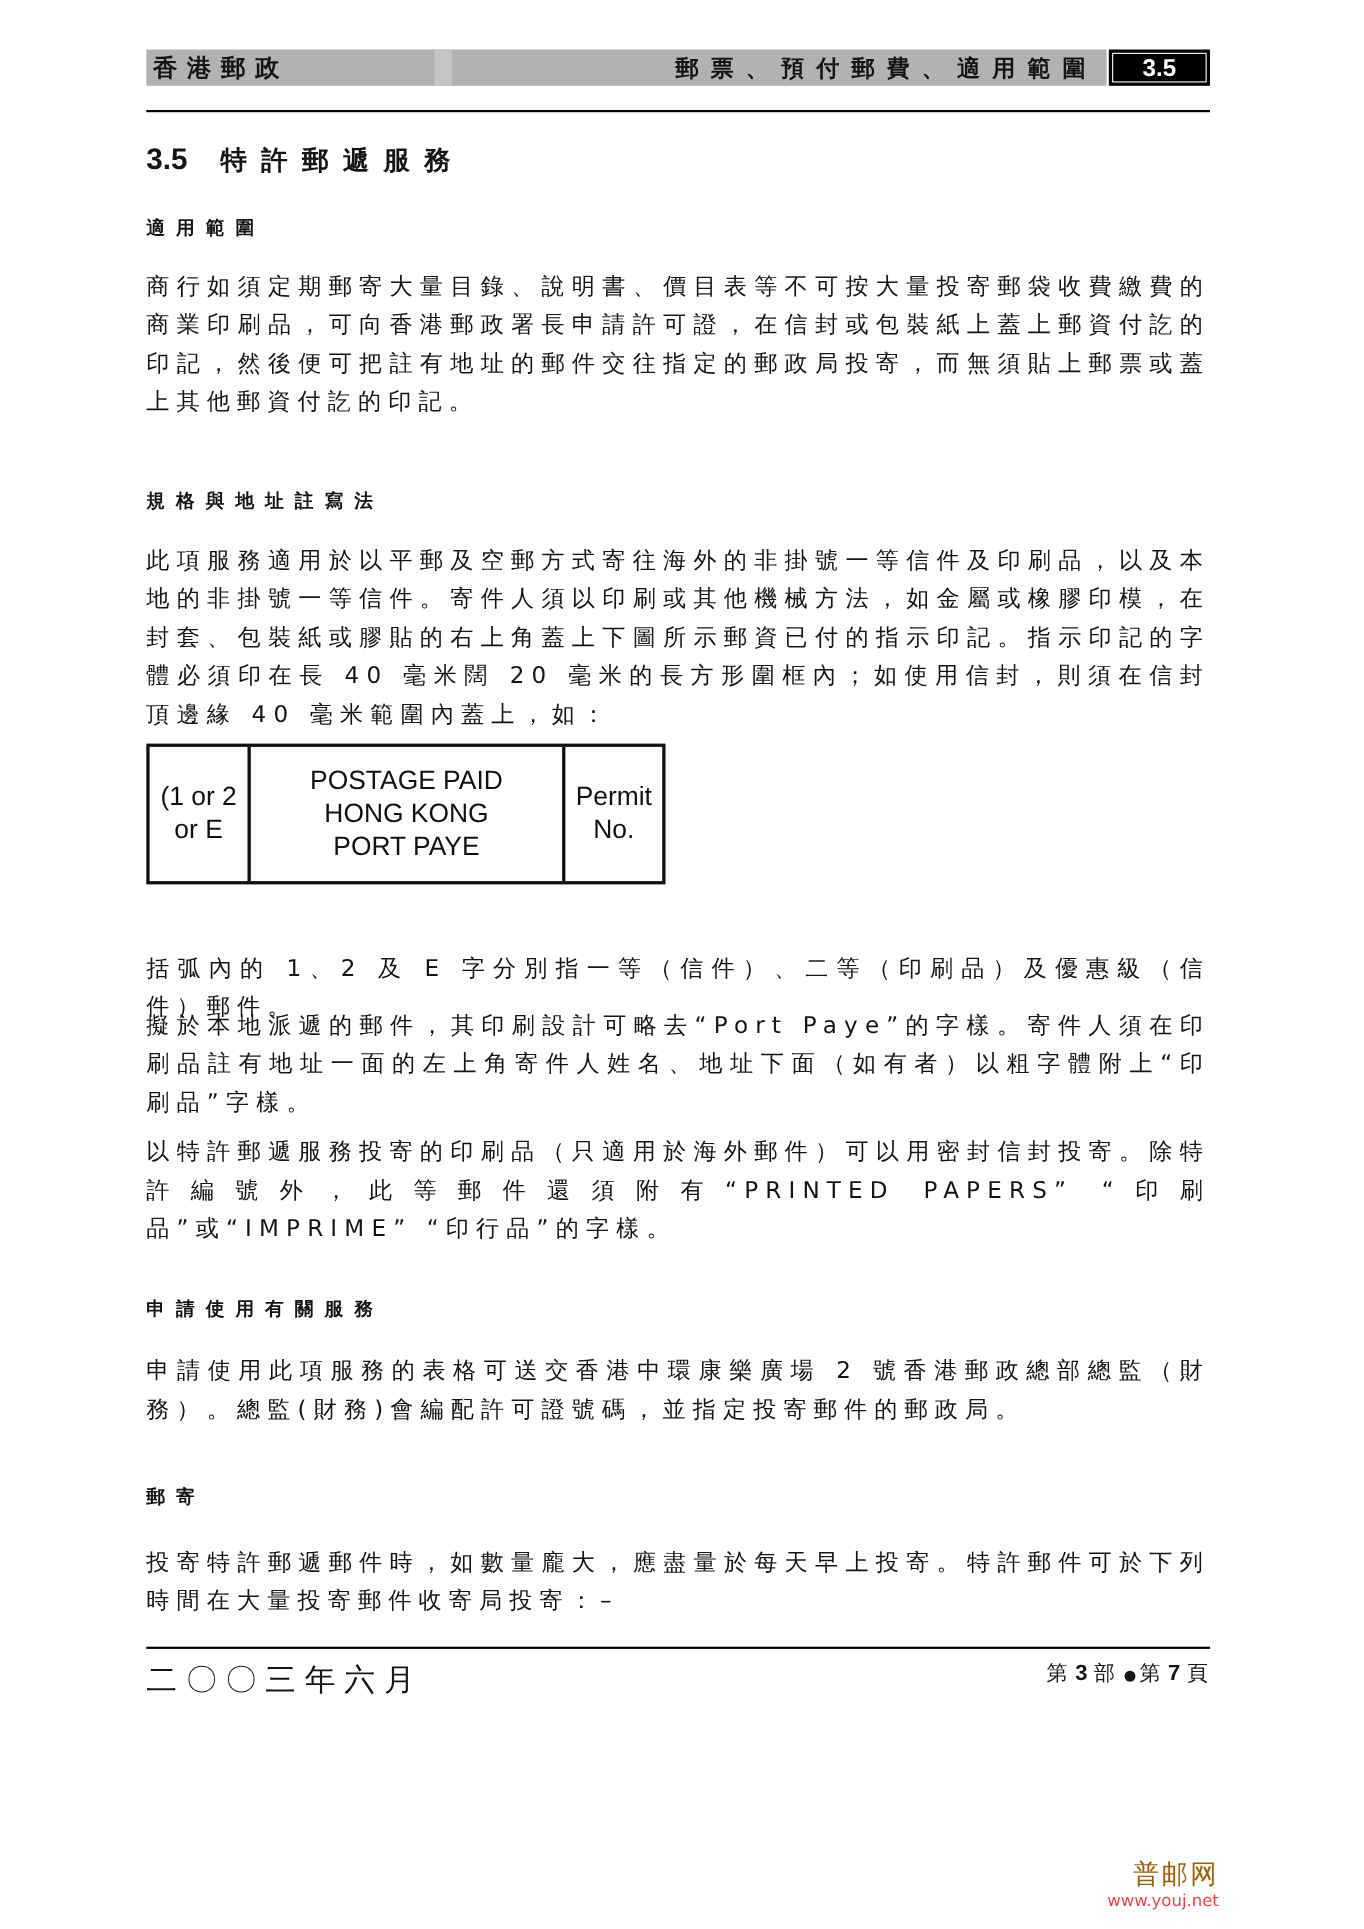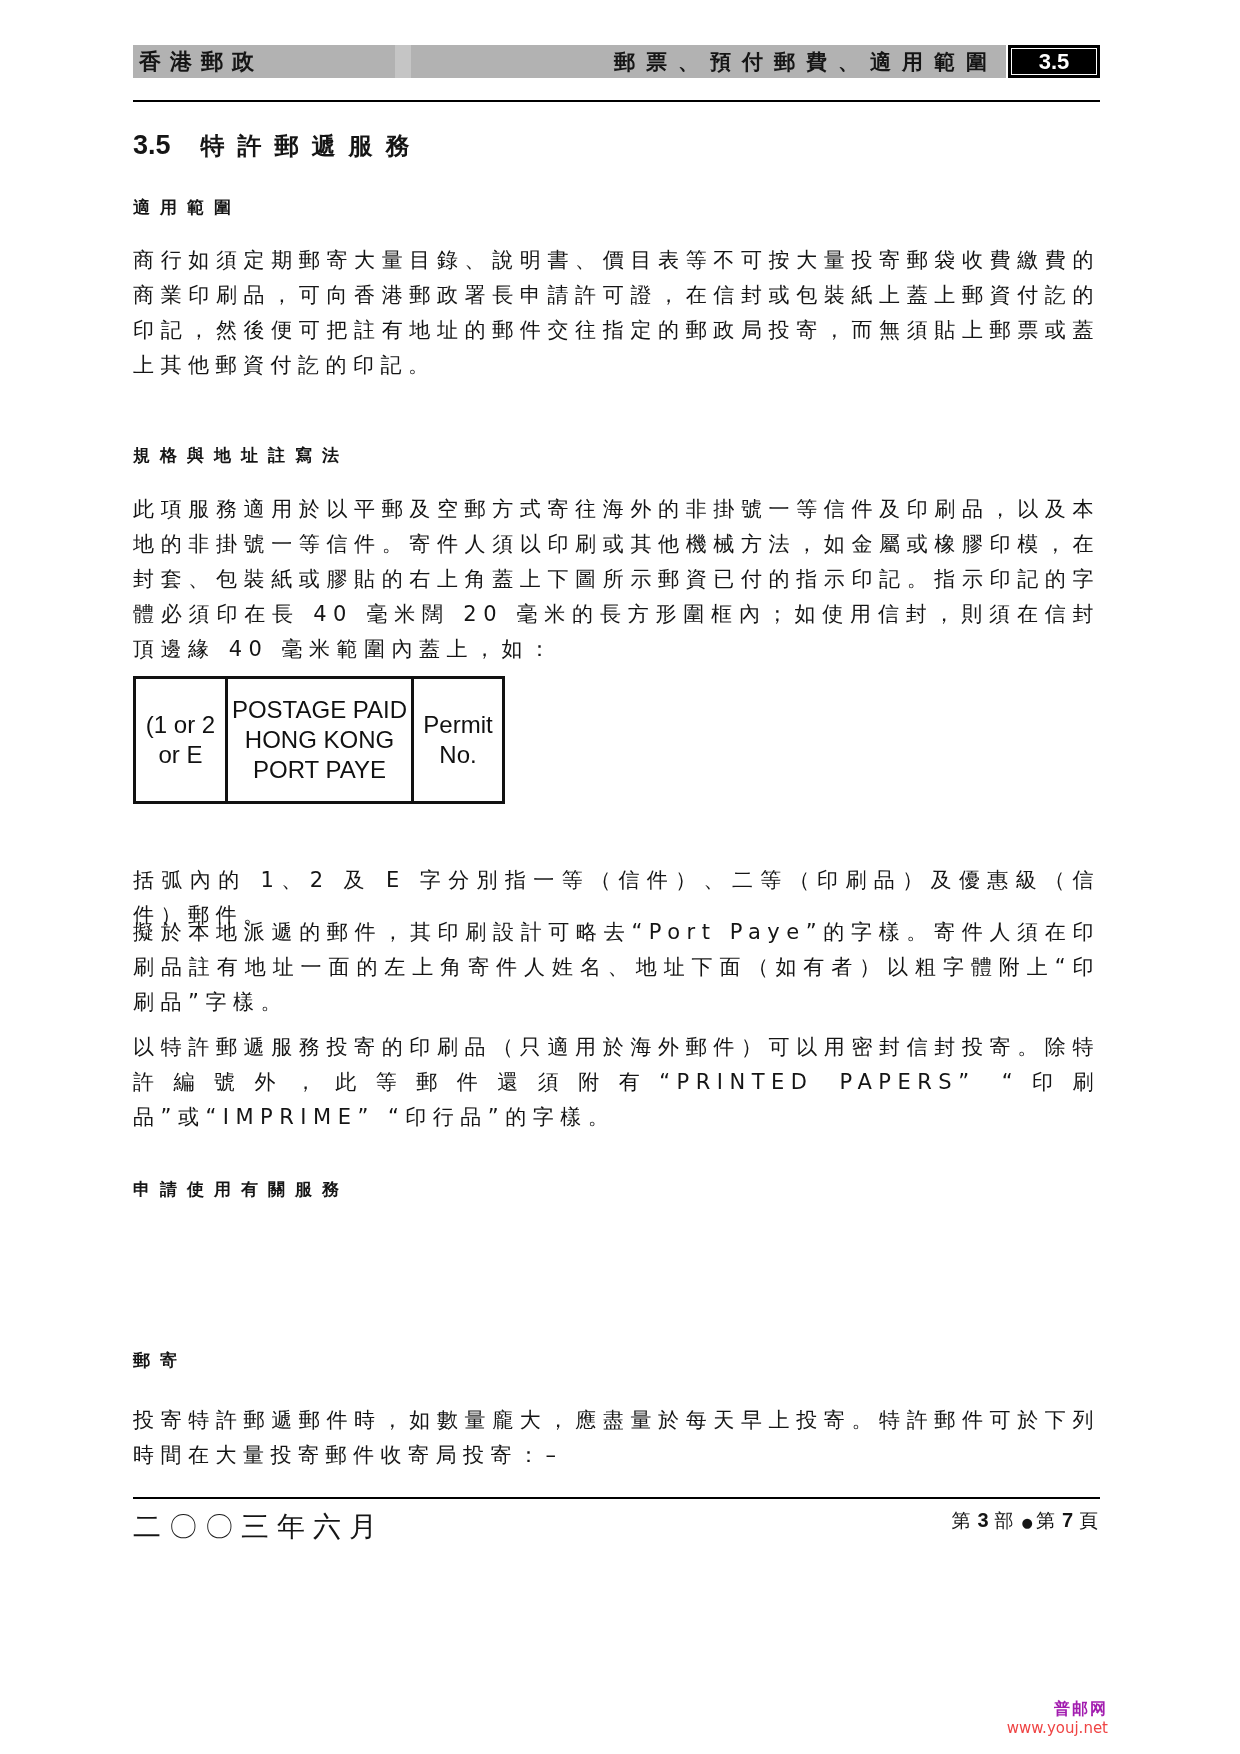--- a/index.html
+++ b/index.html
@@ -49,21 +49,21 @@
   .p-scope-1   { top:243px; }
   .p-spec-1    { top:492px; }
   .p-spec-2    { top:830px;margin-top:33px; }
   .p-spec-3    { top:915px; }
   .p-spec-4    { top:1030px; }
   .p-apply-1   { top:1229px; }
   .p-posting-1 { top:1403px; }
 
   
   .permit-box {
-    position:absolute; left:133px; top:676px; width:372px; height:128px;
+    position:absolute; left:133px; top:676px; width:472px; height:128px;
     border:3px solid #111; display:flex; box-sizing:border-box; background:#fff;
   }
   .pb-cell {
     display:flex; flex-direction:column; align-items:center; justify-content:center;
     font-family:"Liberation Sans", sans-serif; font-size:24px; line-height:30px; color:#111;
     box-sizing:border-box;
   }
   .pb-class   { width:92px; border-right:3px solid #111; }
   .pb-imprint { flex:1; border-right:3px solid #111; }
   .pb-permit  { width:88px; }
@@ -75,21 +75,21 @@
     display:flex; align-items:baseline; white-space:nowrap; letter-spacing:1px;
   }
   .footer-page .cjk { letter-spacing:2px; }
   .footer-num {
     font-family:"Liberation Sans", sans-serif; font-weight:bold; font-size:20px; padding:0 5px;
   }
   .footer-sep { font-size:13px; padding:0 2px 0 6px; }
 
   
   .watermark { position:absolute; right:132px; bottom:16px; text-align:right; line-height:1.25; }
-  .watermark-name { font-size:16px; font-weight:bold; color:#a21caf; letter-spacing:2px; }
+  .watermark-name { font-size:24px; font-weight:normal; color:#a16207; letter-spacing:2px; }
   .watermark-url  { font-size:15px; color:#ef4444; }
 </style>
 </head>
 <body>
 
 <div class="page">
 
   <div class="header-bar">
     <div class="header-gap"></div>
     <span class="header-brand">香港郵政</span>
@@ -126,20 +126,21 @@
       <span>Permit</span>
       <span>No.</span>
     </div>
   </div>
 
   <div class="para p-spec-2">括弧內的 1、2 及 E 字分別指一等（信件）、二等（印刷品）及優惠級（信件）郵件。</div>
   <div class="para p-spec-3">擬於本地派遞的郵件，其印刷設計可略去“Port Paye”的字樣。寄件人須在印刷品註有地址一面的左上角寄件人姓名、地址下面（如有者）以粗字體附上“印刷品”字樣。</div>
   <div class="para p-spec-4">以特許郵遞服務投寄的印刷品（只適用於海外郵件）可以用密封信封投寄。除特許編號外，此等郵件還須附有“PRINTED PAPERS” “印刷品”或“IMPRIME” “印行品”的字樣。</div>
 
   <div class="section-heading h-apply">申請使用有關服務</div>
+  <div class="para p-apply-1">申請使用此項服務的表格可送交香港中環康樂廣場 2 號香港郵政總部總監（財務）。總監(財務)會編配許可證號碼，並指定投寄郵件的郵政局。</div>
 
   <div class="section-heading h-posting">郵寄</div>
   <div class="para p-posting-1">投寄特許郵遞郵件時，如數量龐大，應盡量於每天早上投寄。特許郵件可於下列時間在大量投寄郵件收寄局投寄：–</div>
 
   <div class="rule rule-bottom"></div>
   <div class="footer-date">二〇〇三年六月</div>
   <div class="footer-page">
     <span class="cjk">第</span>
     <span class="footer-num">3</span>
     <span class="cjk">部</span>

